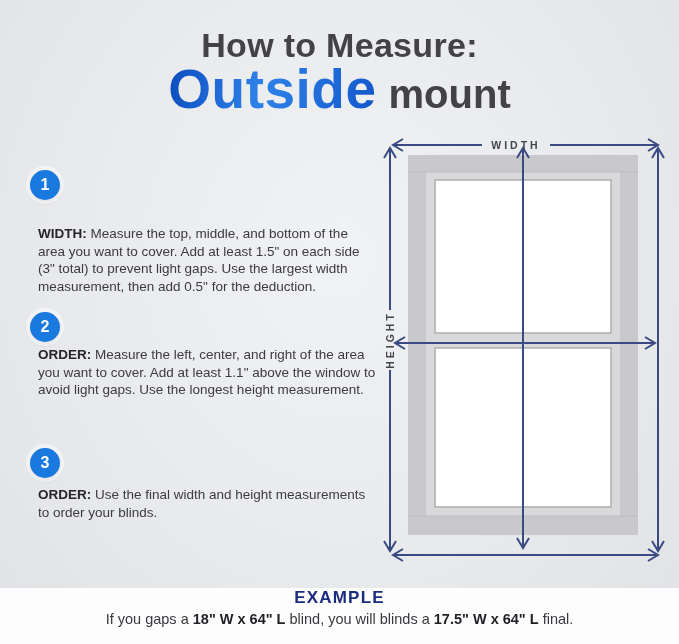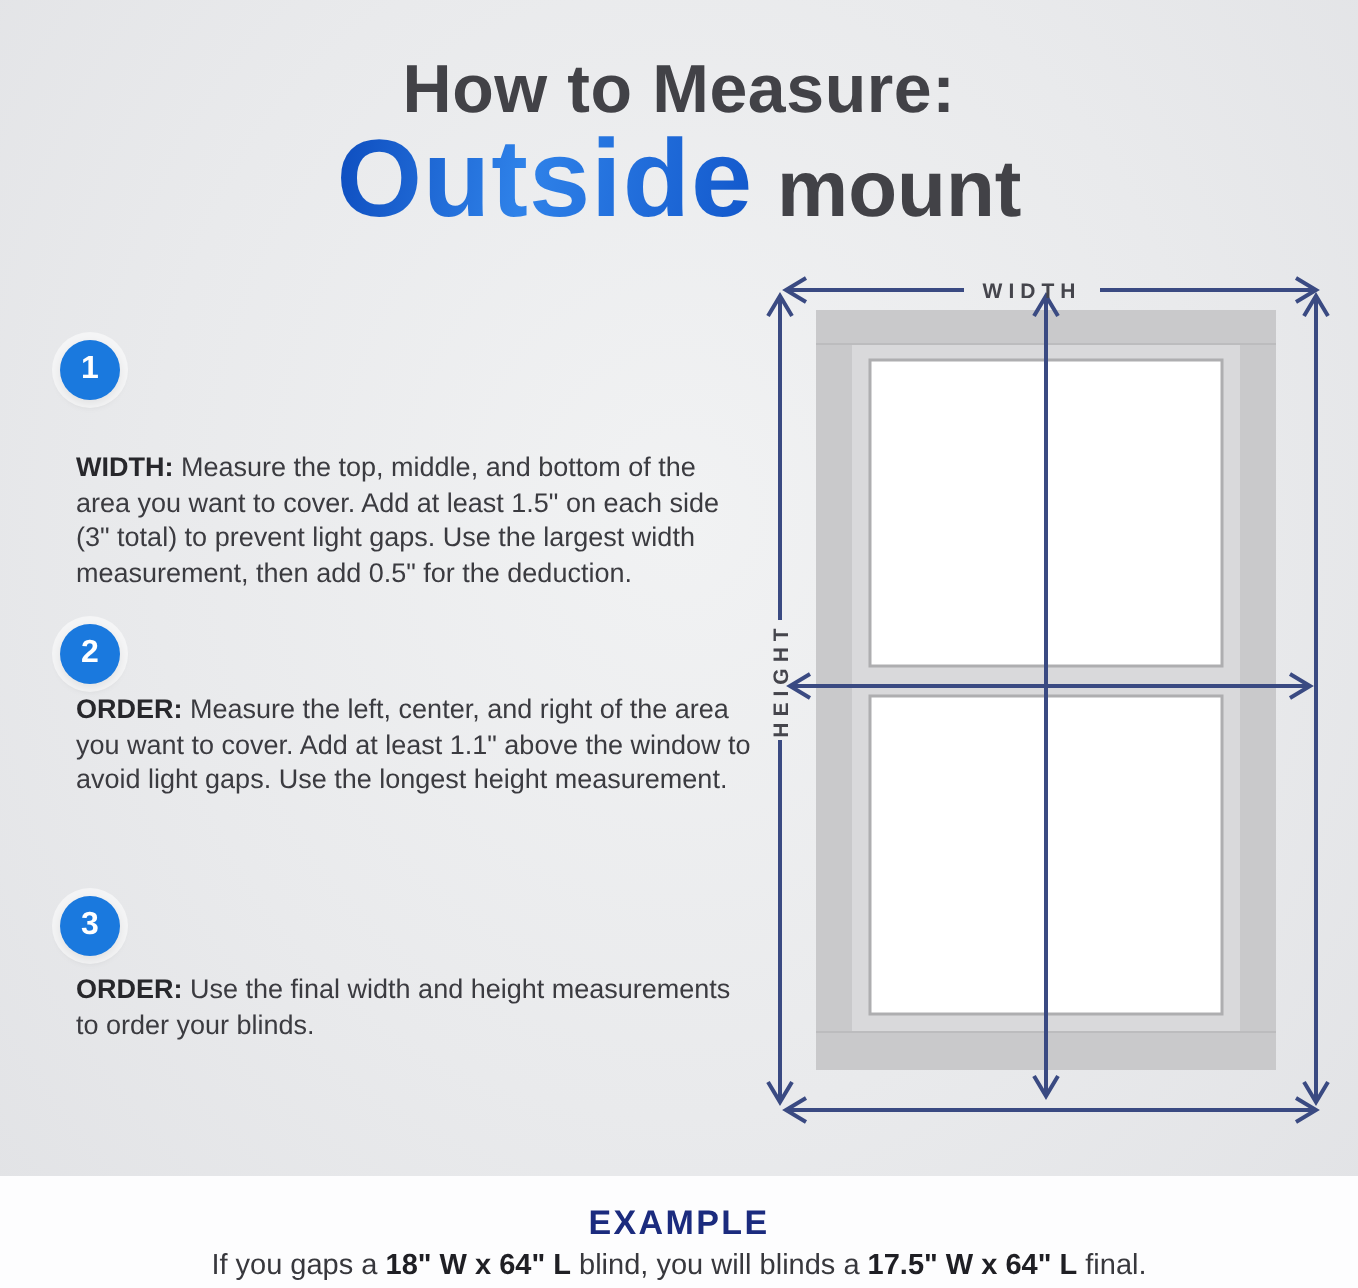--- a/index.html
+++ b/index.html
@@ -43,21 +43,21 @@
   .diagram text {
     font-family: "Liberation Sans", sans-serif; font-size: 10.5px; font-weight: 700;
     letter-spacing: 3px; fill: #45454c;
   }
   
   .footer {
     position: absolute; left: 0; top: 588px; width: 100%; height: 56px;
     background: #fdfdfe; text-align: center;
   }
   .example-heading {
-    margin-top: 14px; font-size: 17px; font-weight: 700; letter-spacing: 1.2px; color: #1b2b7e;
+    font-size: 17px; font-weight: 700; letter-spacing: 1.2px; color: #1b2b7e;
   }
   .example-line { margin-top: 3px; font-size: 14.5px; color: #38383d; }
   .example-line strong { font-weight: 700; color: #1f1f24; }
 </style>
 </head>
 <body>
 
 <div class="canvas">
 
   <div class="header">

